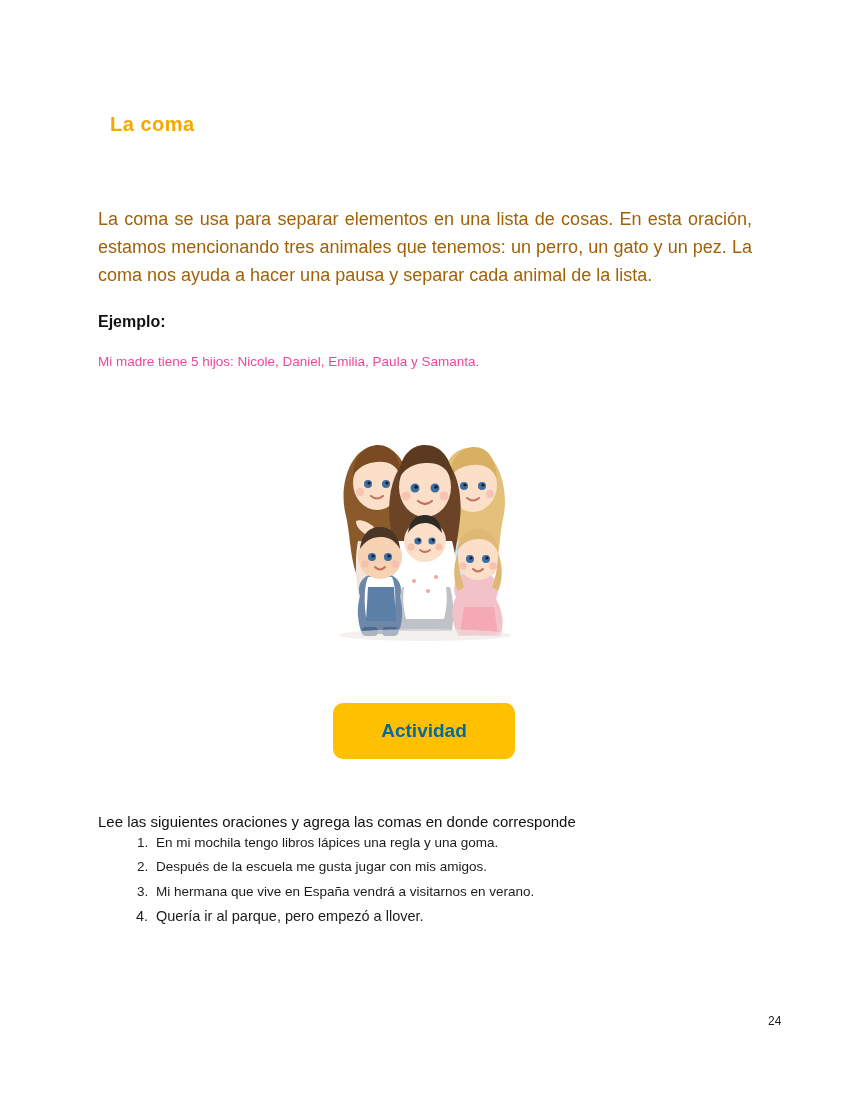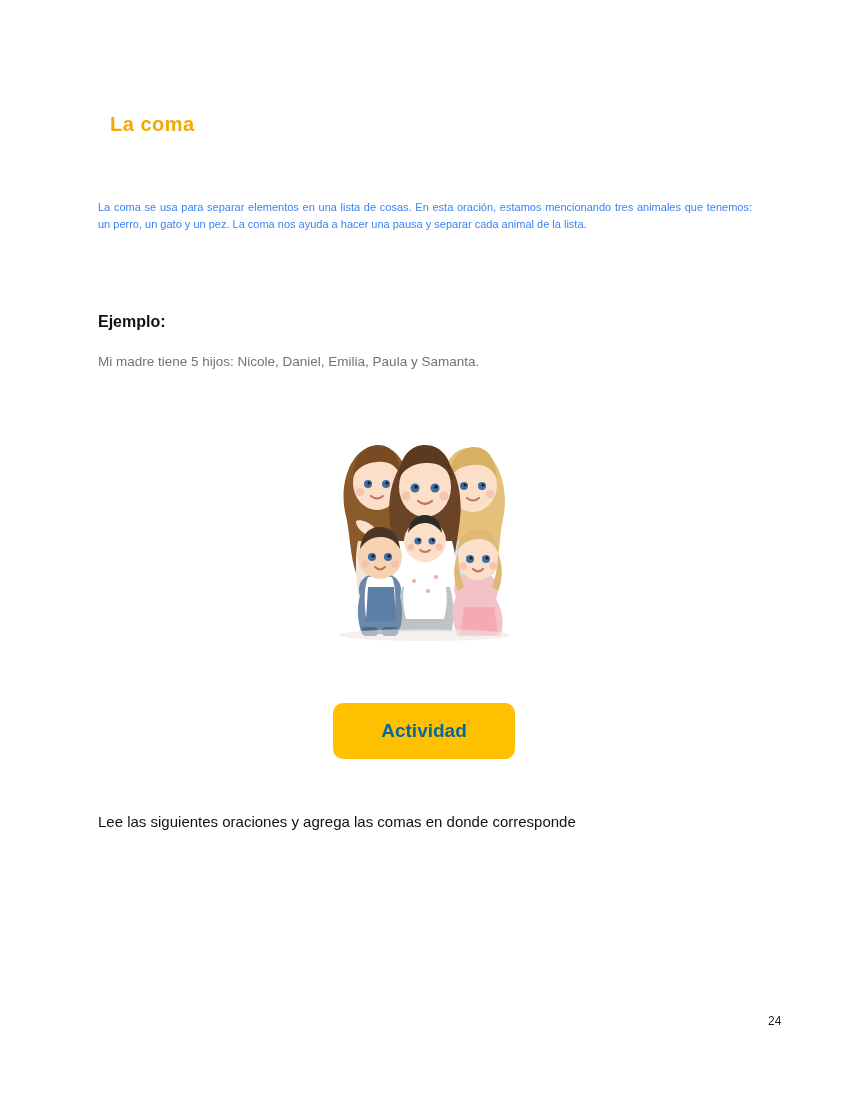--- a/index.html
+++ b/index.html
@@ -32,43 +32,43 @@
     letter-spacing: 0.5px;
     margin-left: 12px;
   }
 
   
   .intro {
     position: absolute;
     left: 98px;
     top: 188px;
     width: 654px;
-    font-size: 11px;
+    font-size: 18px;
     line-height: 1.55;
     text-align: justify;
-    color: #3b82f6;
+    color: #a16207;
   }
 
   
   .ejemplo-head {
     position: absolute;
     left: 98px;
     top: 300px;
     font-size: 16px;
     font-weight: bold;
     color: #111;
   }
   .ejemplo-text {
     position: absolute;
     left: 98px;
     top: 338px;
     width: 654px;
     font-size: 13.5px;
     line-height: 1.5;
-    color: #737373;
+    color: #ec4899;
   }
 
   
   .illus-wrap {
     position: absolute;
     left: 298px;
     top: 391px;
     width: 253px;
     height: 253px;
     overflow: hidden;
@@ -250,16 +250,22 @@
       </g>
 
       <ellipse cx="127" cy="244" rx="86" ry="6" fill="#EDE6E2" opacity="0.6"></ellipse>
     </svg>
   </div>
 
   <button class="actividad-btn">Actividad</button>
 
   <p class="instruction">Lee las siguientes oraciones y agrega las comas en donde corresponde</p>
 
+  <ol class="tasks">
+    <li>En mi mochila tengo libros lápices una regla y una goma.</li>
+    <li>Después de la escuela me gusta jugar con mis amigos.</li>
+    <li>Mi hermana que vive en España vendrá a visitarnos en verano.</li>
+    <li class="big">Quería ir al parque, pero empezó a llover.</li>
+  </ol>
 
   <div class="page-number">24</div>
 
 </div>
 
 </body></html>

